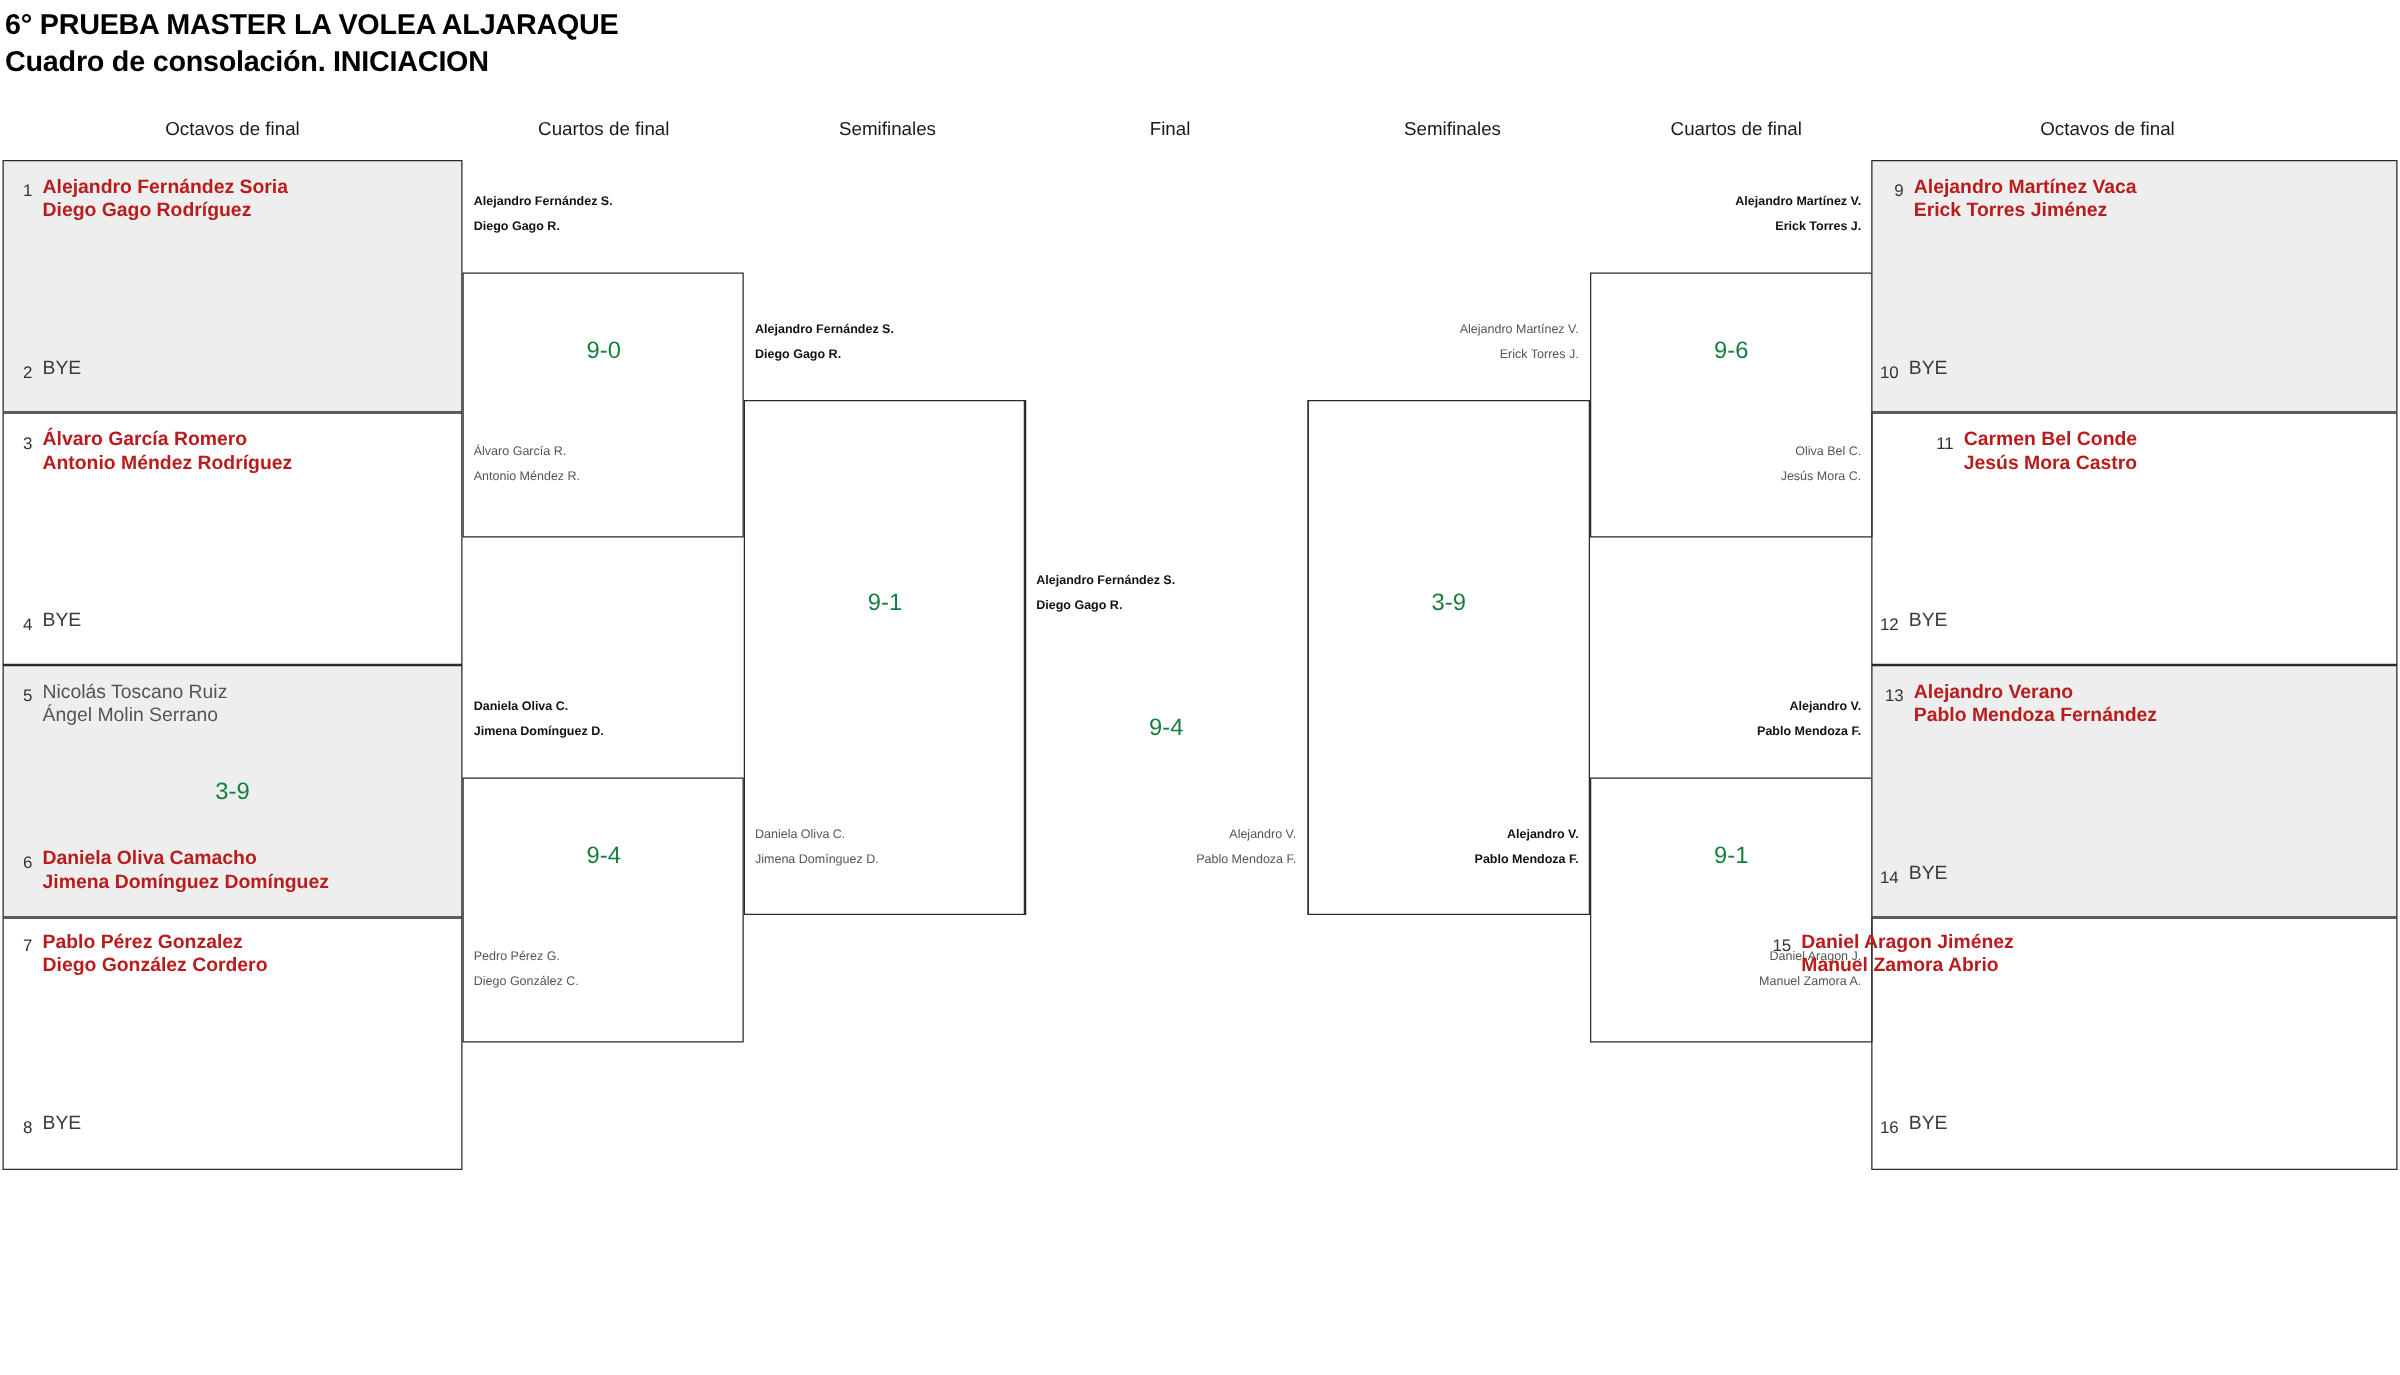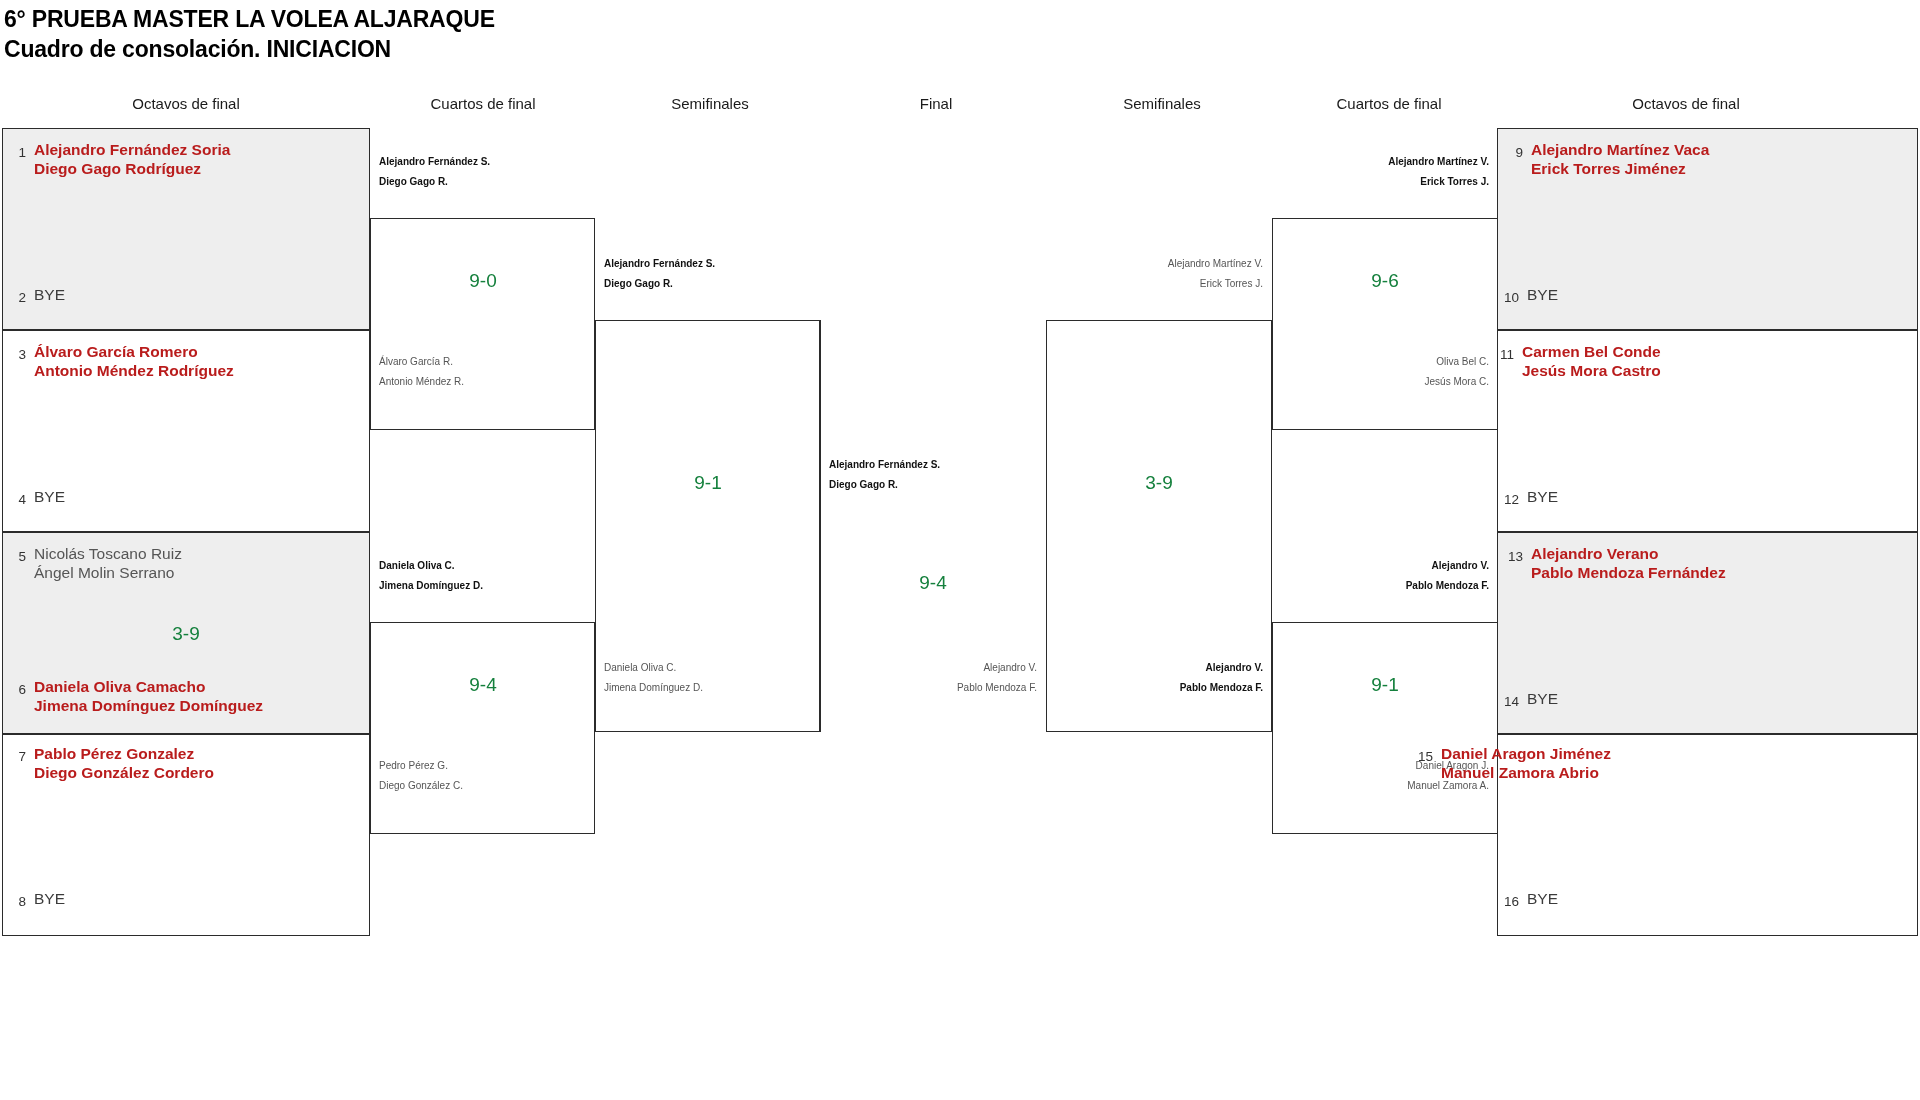--- a/index.html
+++ b/index.html
@@ -264,21 +264,21 @@
     <span class="names win">
       <span>Alejandro Martínez Vaca</span>
       <span>Erick Torres Jiménez</span>
     </span>
   </div>
   <div class="seed" style="left:1503px; top:285px;">
     <span class="num">10</span>
     <span class="bye">BYE</span>
   </div>
 
-  <div class="seed" style="left:1498px; top:342px;">
+  <div class="seed" style="left:1547px; top:342px;">
     <span class="num">11</span>
     <span class="names win">
       <span>Carmen Bel Conde</span>
       <span>Jesús Mora Castro</span>
     </span>
   </div>
   <div class="seed" style="left:1503px; top:487px;">
     <span class="num">12</span>
     <span class="bye">BYE</span>
   </div>

